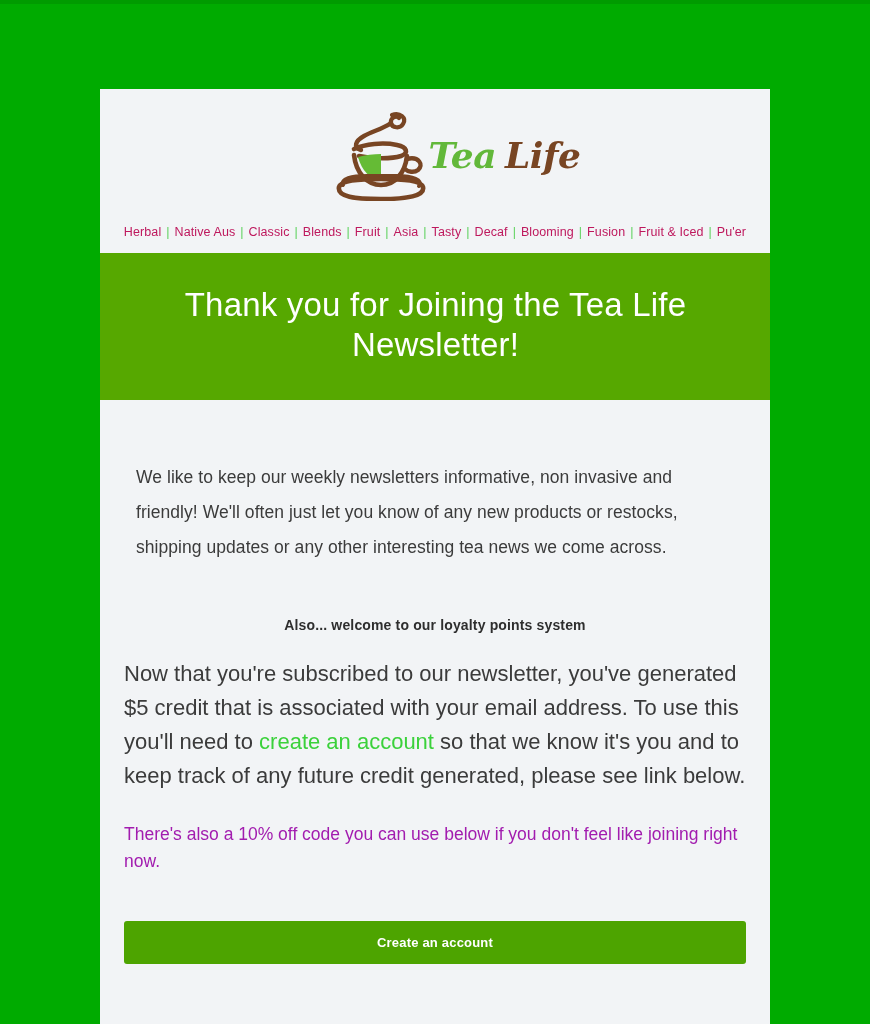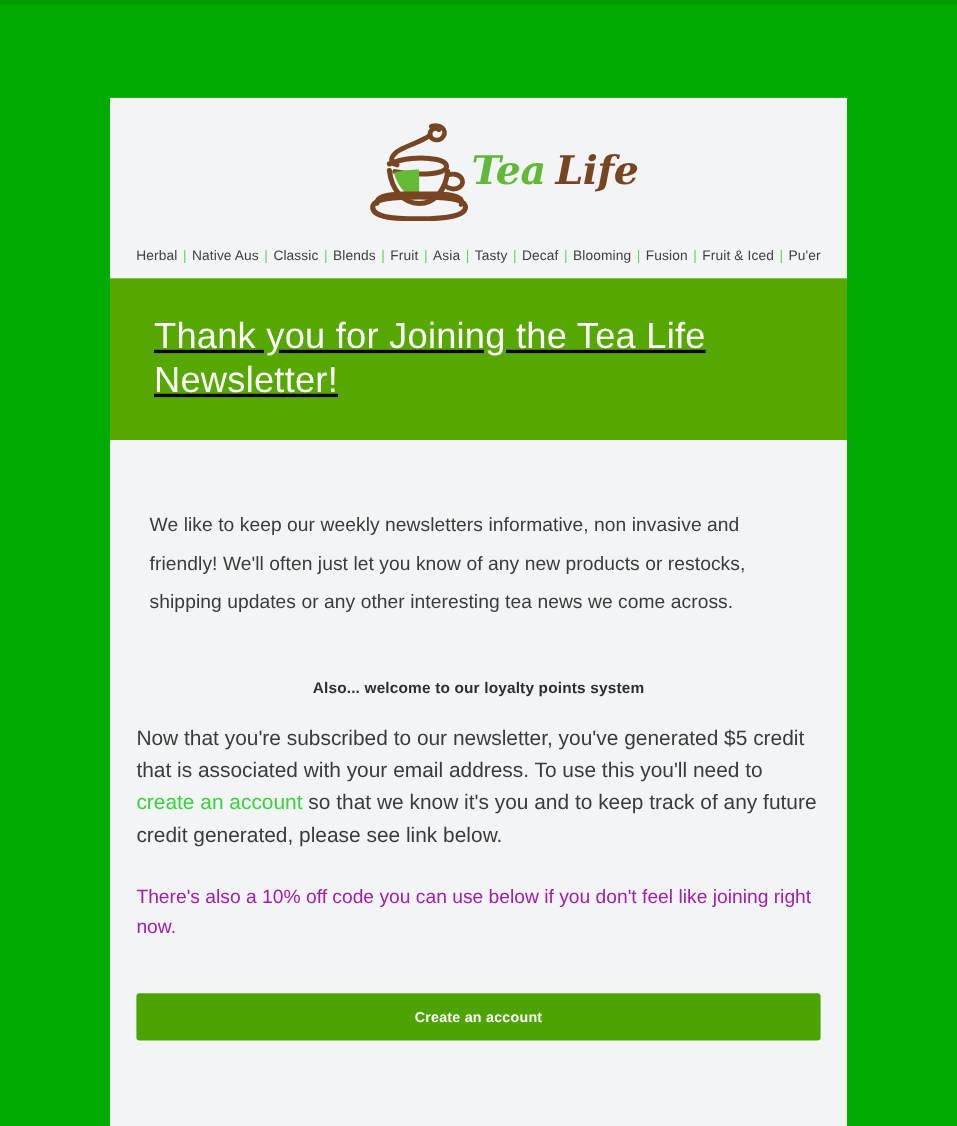--- a/index.html
+++ b/index.html
@@ -75,37 +75,37 @@
   .nav-strip {
     background: #f2f4f6;
     padding: 4px 0 14px 0;
     display: flex;
     justify-content: center;
     align-items: center;
     flex-wrap: nowrap;
     white-space: nowrap;
   }
   .nav-link {
-    color: #404040;
+    color: #be185d;
     font-size: 12.5px;
     letter-spacing: 0.1px;
     text-decoration: none;
     padding: 0 1px;
   }
   .nav-sep {
     color: #5fd35f;
     font-size: 12.5px;
     padding: 0 4px;
   }
 
   
   .banner {
     background: #56a800;
     padding: 32px 39px 34px 40px;
-    text-decoration: underline;
+    text-align: center;
   }
   .banner-title {
     color: #ffffff;
     font-size: 33px;
     font-weight: normal;
     line-height: 1.22;
     margin: 0;
     letter-spacing: 0.2px;
   }
 
@@ -124,21 +124,21 @@
     margin: 52px 0 0 0;
     text-align: center;
     color: #2e2e2e;
     font-size: 14px;
     font-weight: bold;
     letter-spacing: 0.15px;
   }
   .loyalty-paragraph {
     margin: 24px 0 0 0;
     color: #3b3b3b;
-    font-size: 19px;
+    font-size: 22px;
     line-height: 1.55;
   }
   .inline-link {
     color: #3bd13b;
     text-decoration: none;
   }
   .timing-paragraph {
     margin: 28px 0 0 0;
     color: #3b3b3b;
     font-size: 17.5px;

